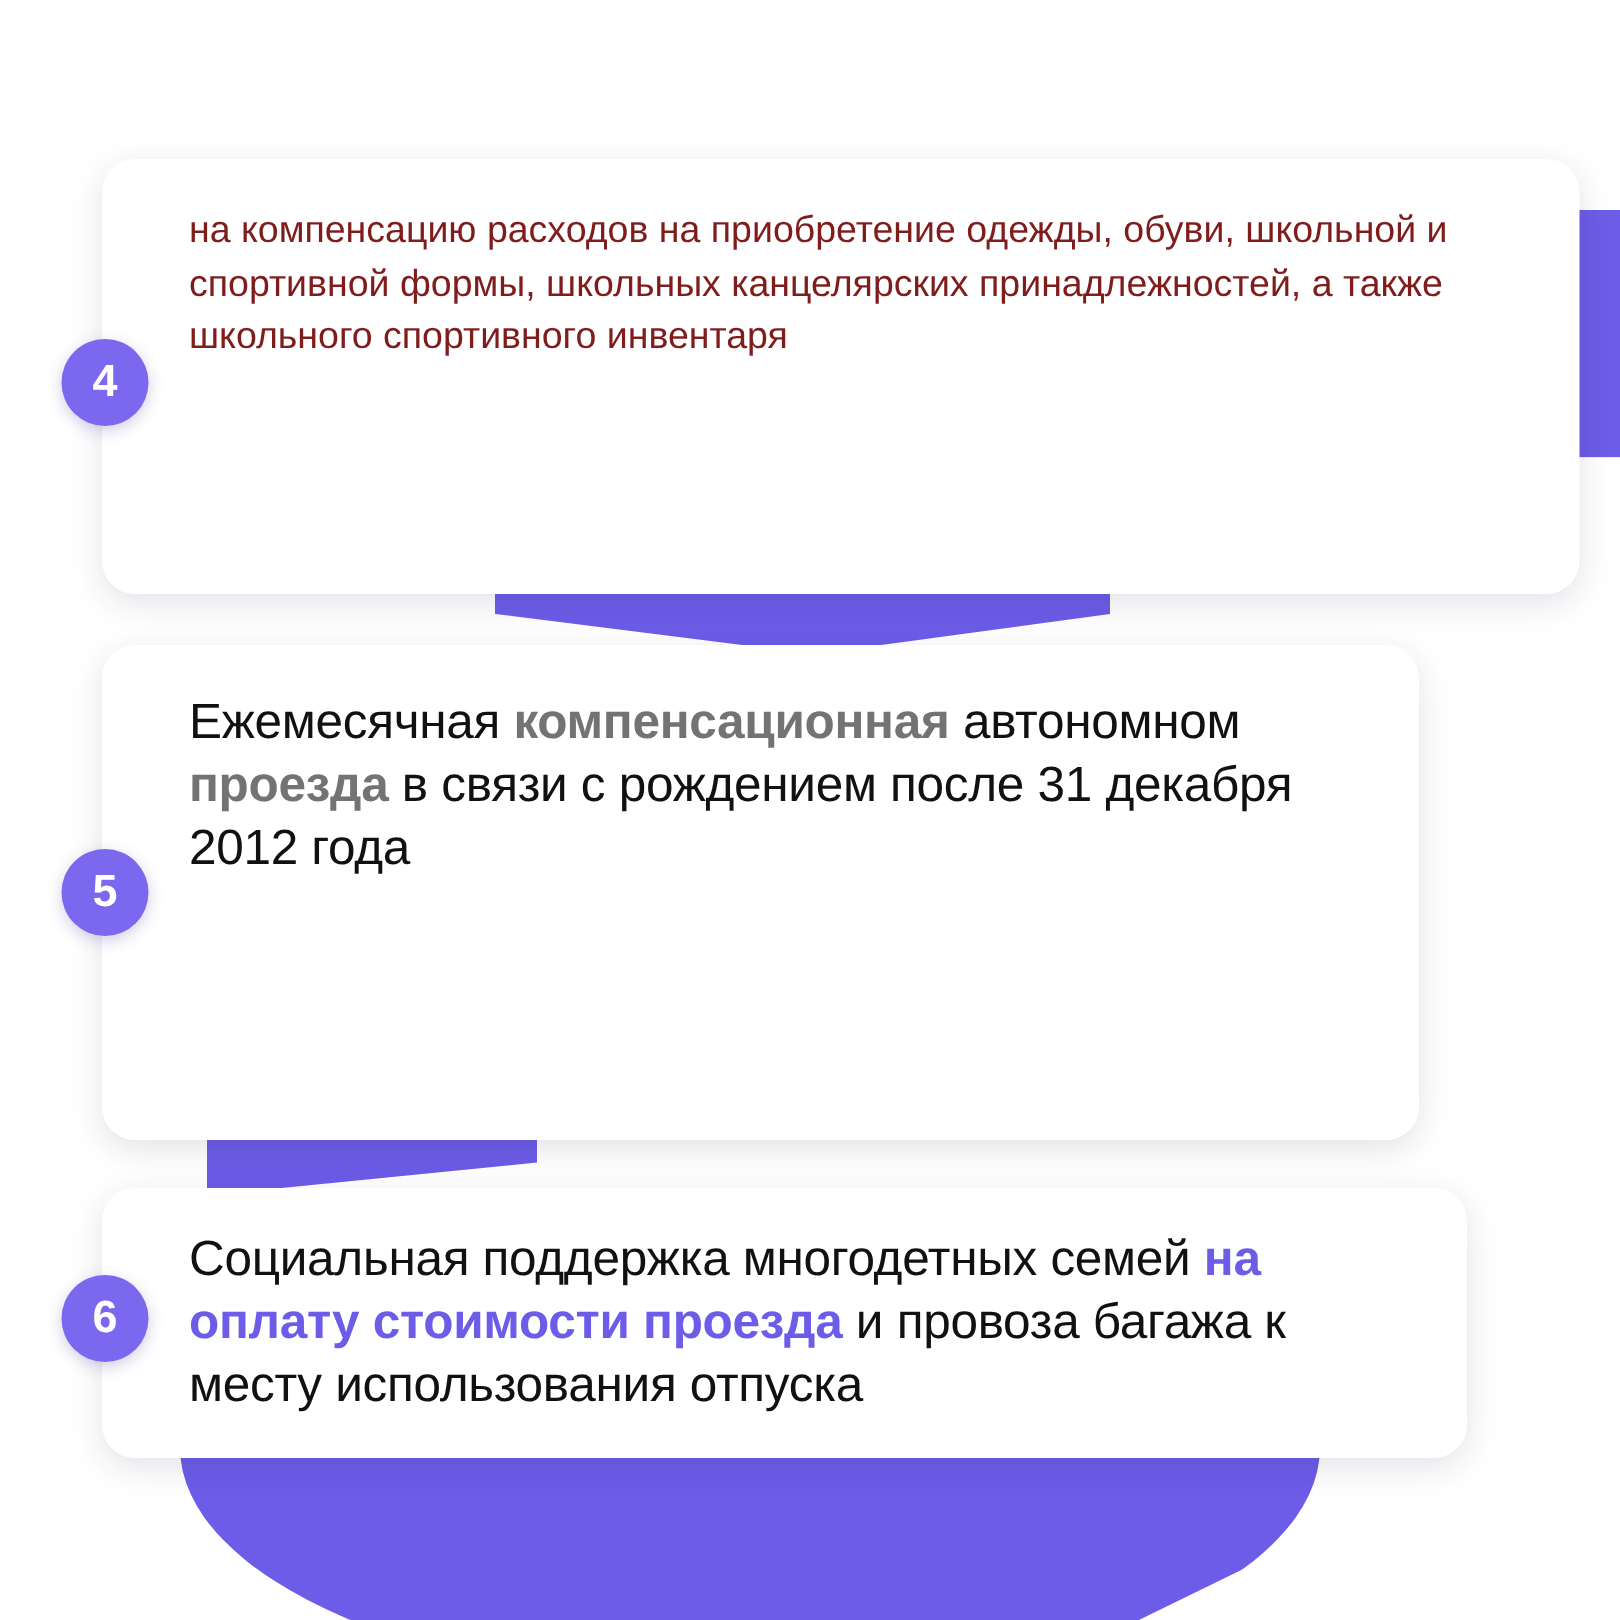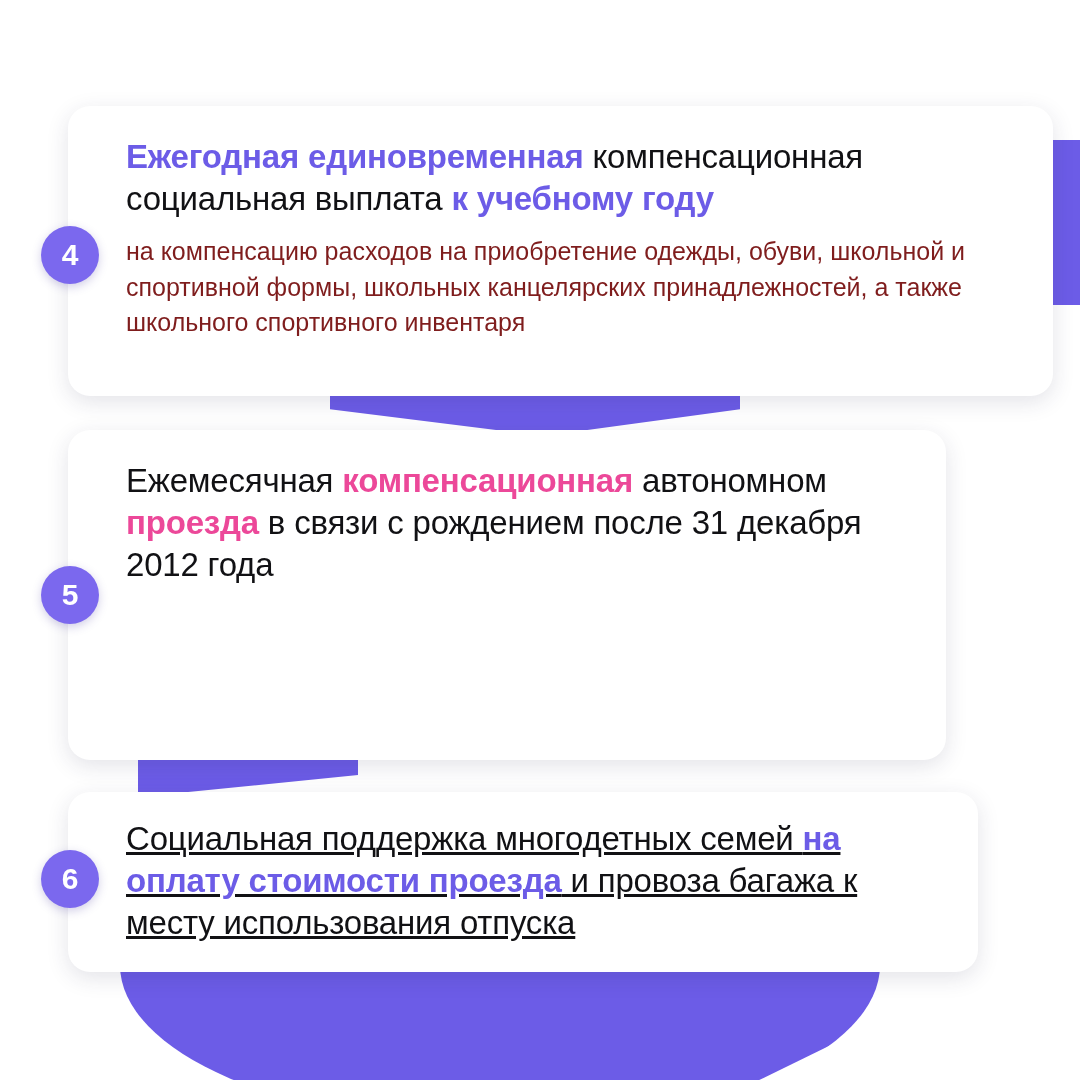--- a/index.html
+++ b/index.html
@@ -94,42 +94,39 @@
 
   
   .title {
     font-size: 33px;
     line-height: 1.28;
     color: #111114;
     margin: 0 0 14px 0;
     letter-spacing: -0.2px;
   }
   .accent { color: #6c5ce7; font-weight: 700; }
-  .accent-light { color: #ec4899; font-weight: 700; }
+  .accent-light { color: #737373; font-weight: 700; }
 
   .body-text {
     font-size: 25px;
     line-height: 1.42;
     color: #7f1d1d;
     margin: 0;
   }
-  .card-6 .title { margin-bottom: 16px; text-decoration: underline; }
+  .card-6 .title { margin-bottom: 16px; }
 </style>
 </head>
 <body>
 
 <div class="deco deco-right"></div>
 <div class="deco deco-chev-1"></div>
 <div class="deco deco-chev-2"></div>
 <div class="deco deco-bottom"></div>
 
 <div class="card card-4">
-  <p class="title">
-    <span class="accent">Ежегодная единовременная</span><span> компенсационная социальная выплата </span><span class="accent">к учебному году</span>
-  </p>
   <p class="body-text">на компенсацию расходов на приобретение одежды, обуви, школьной и спортивной формы, школьных канцелярских принадлежностей, а также школьного спортивного инвентаря</p>
 </div>
 <div class="badge badge-4">4</div>
 
 <div class="card card-5">
   <p class="title">
     <span>Ежемесячная </span><span class="accent-light">компенсационная</span><span> автономном </span><span class="accent-light">проезда</span><span> в связи с рождением после 31 декабря 2012 года</span>
   </p>
 </div>
 <div class="badge badge-5">5</div>

